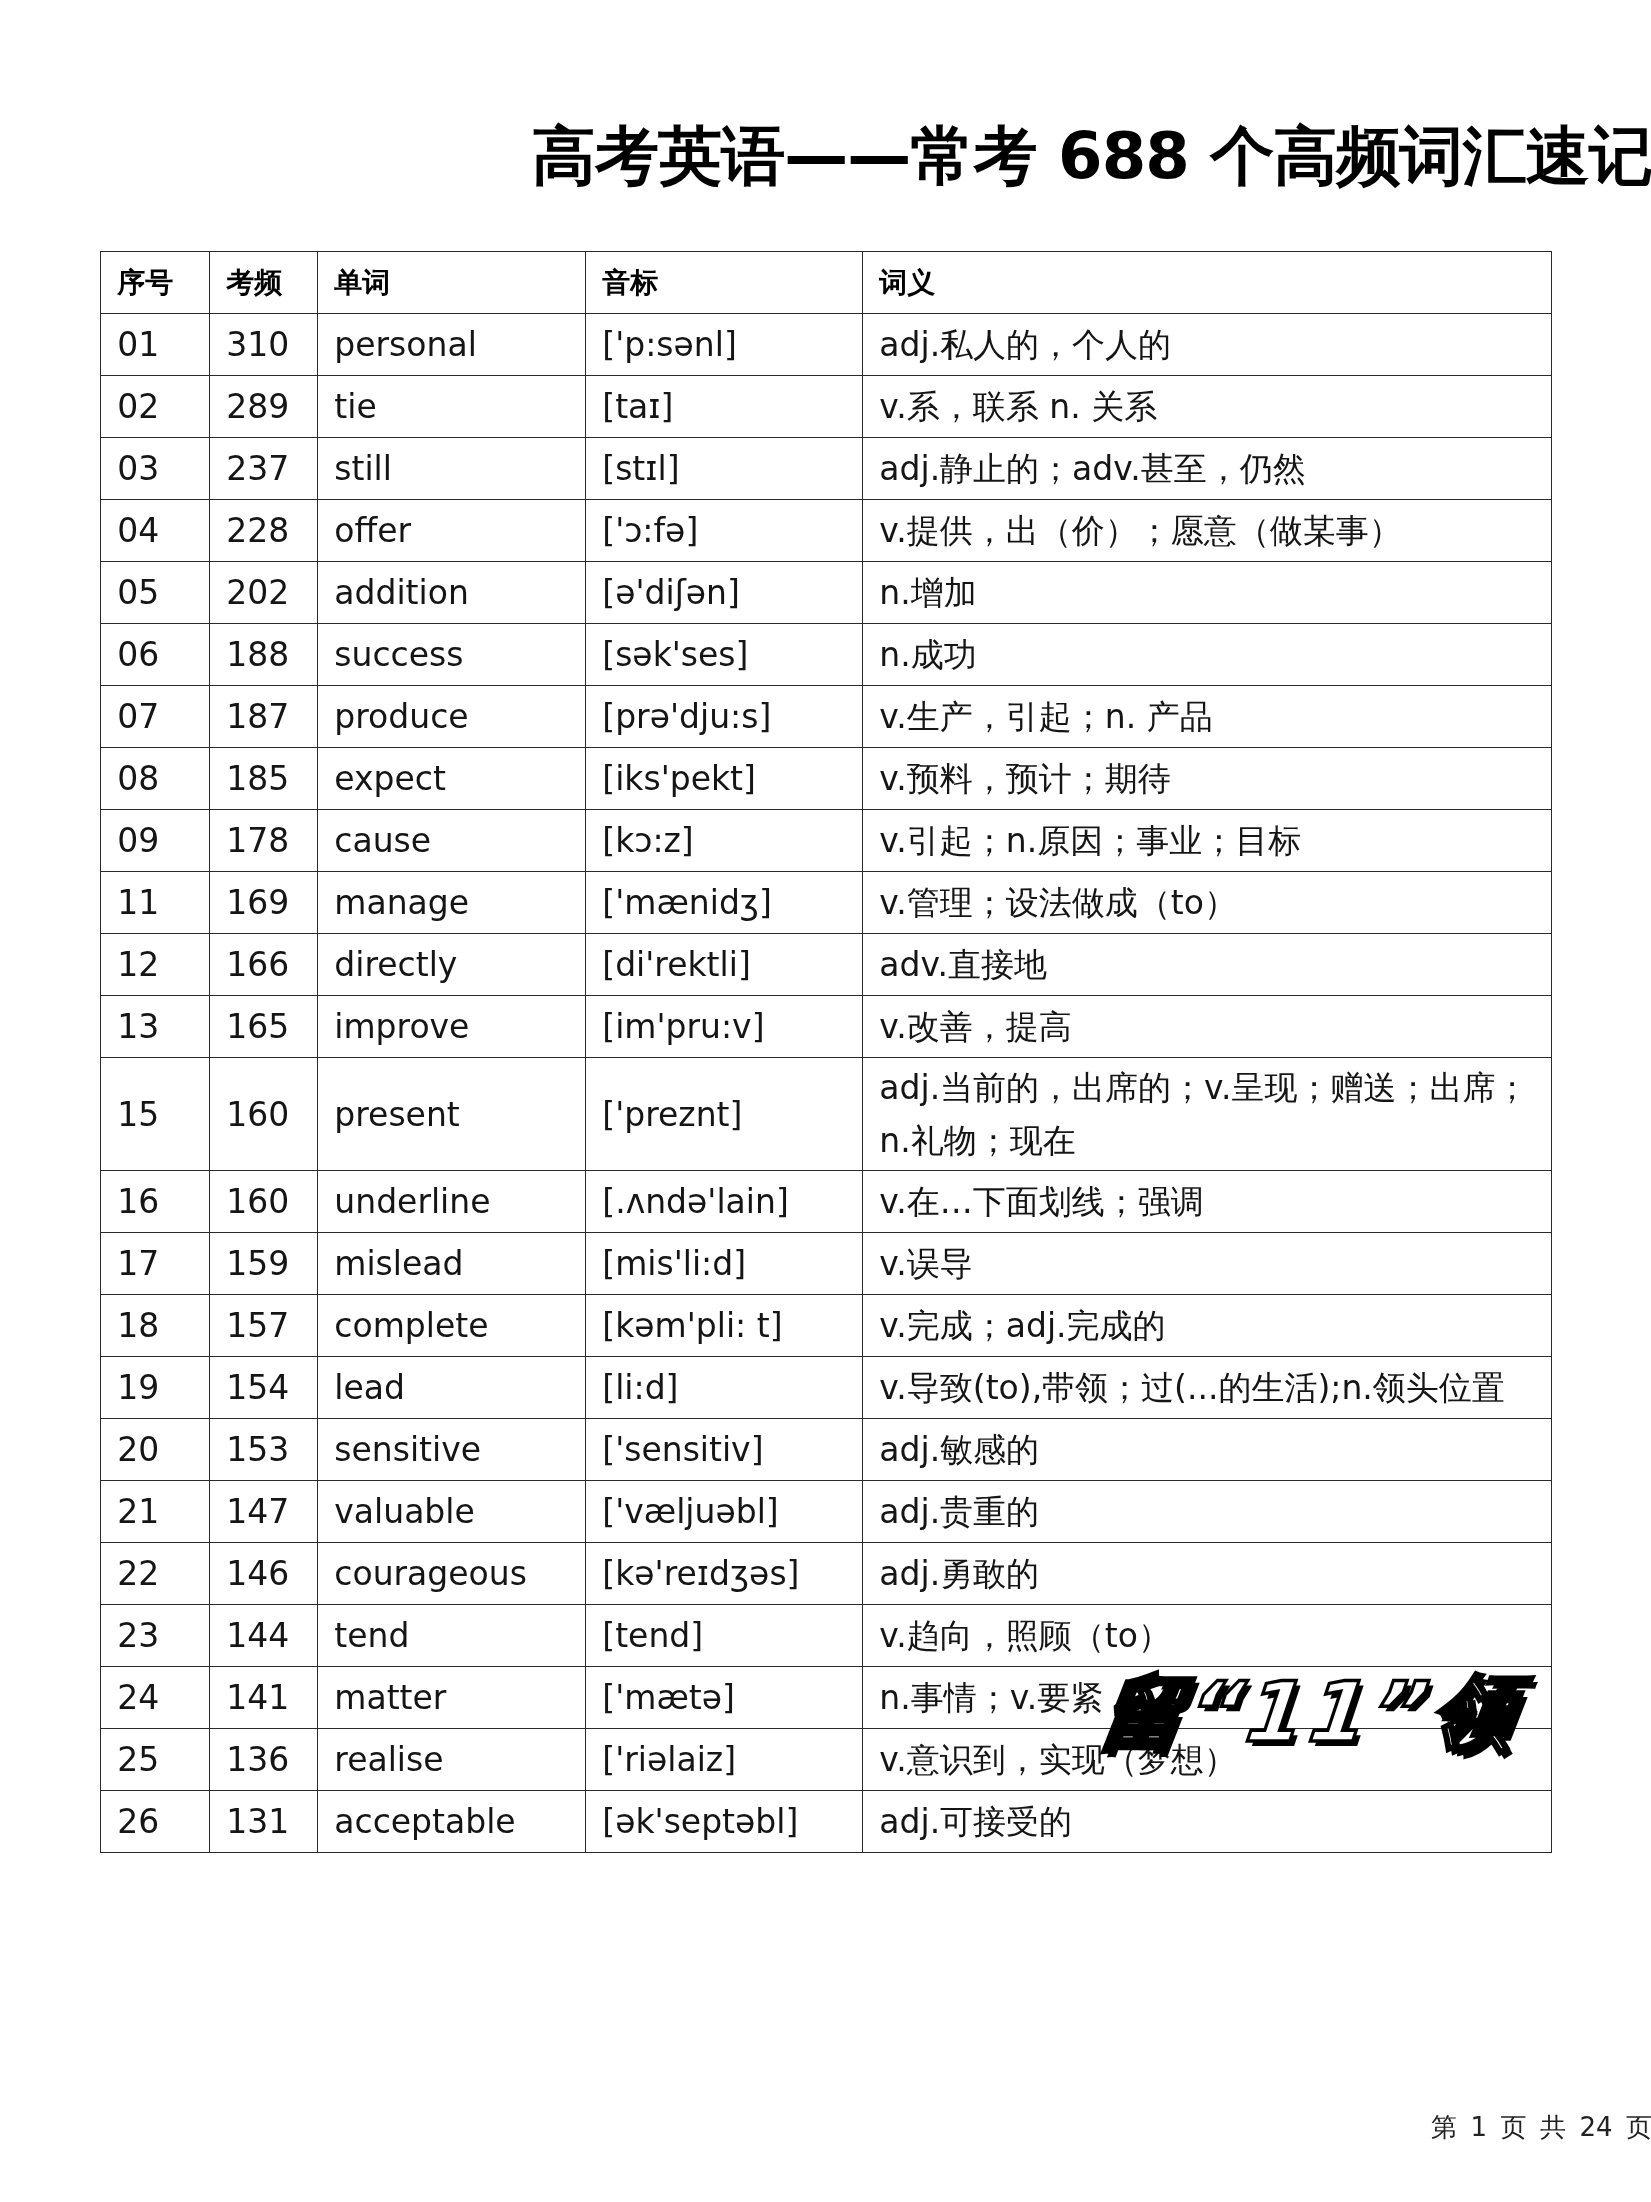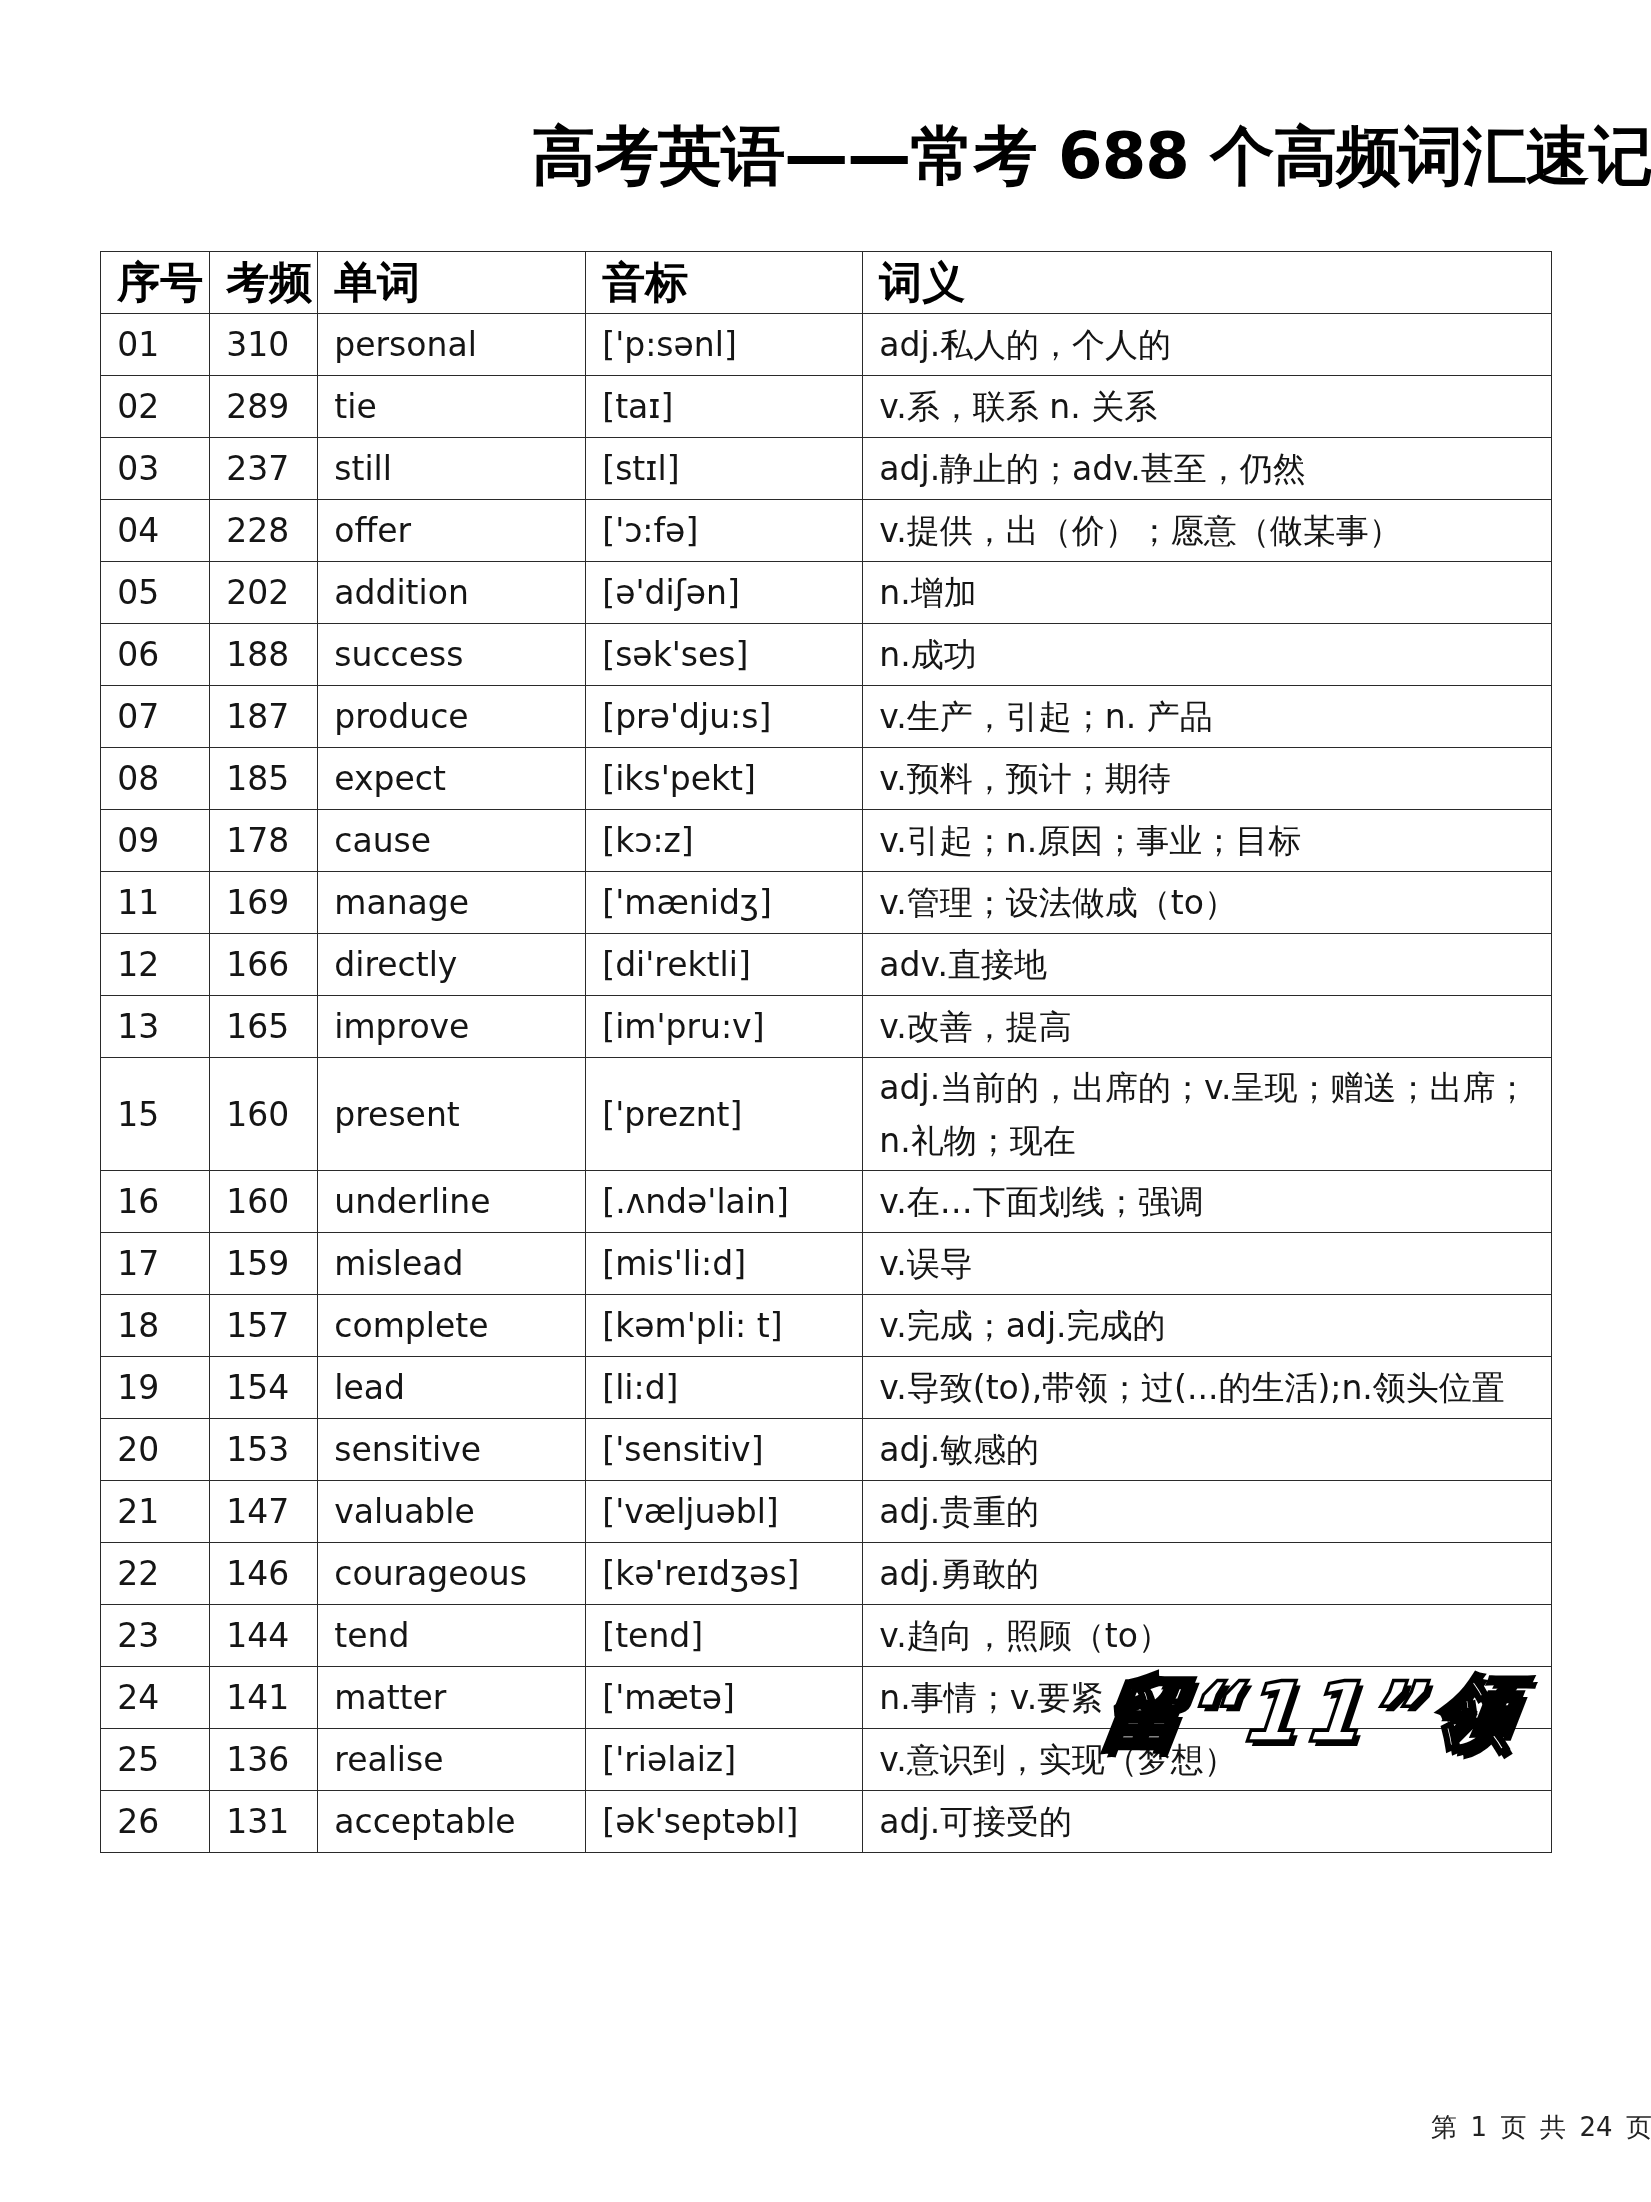--- a/index.html
+++ b/index.html
@@ -12,21 +12,21 @@
     font-size: 64px; font-weight: bold; line-height: 72px; letter-spacing: -0.9px; color: #000;
   }
   table.vocab {
     position: absolute; left: 100px; top: 251px; width: 1451px;
     border-collapse: collapse; table-layout: fixed;
   }
   table.vocab td, table.vocab th {
     border: 1.7px solid #2a2a2a; padding: 0 0 0 16.3px; text-align: left; vertical-align: middle;
     font-size: 33px; font-weight: normal; white-space: nowrap; overflow: visible; color: #151515;
   }
-  table.vocab th { font-weight: bold; height: 61px; color: #000; font-size: 43px; }
+  table.vocab th { font-weight: bold; height: 61px; color: #000; font-size: 28px; }
   table.vocab td { height: 61px; }
   table.vocab tr.tall td { height: 112px; }
   table.vocab td.meaning { white-space: normal; line-height: 53px; padding-right: 6.9px; }
   .c1 { width: 109px; } .c2 { width: 108px; } .c3 { width: 268px; } .c4 { width: 277px; } .c5 { width: 689px; }
   .footer {
     position: absolute; left: 0; top: 2110px; width: 1652px; text-align: right;
     font-size: 26px; color: #222; word-spacing: 5.2px; line-height: 34px;
   }
   .watermark {
     position: absolute; left: 1101px; top: 1661px; width: 447px; height: 103px;

